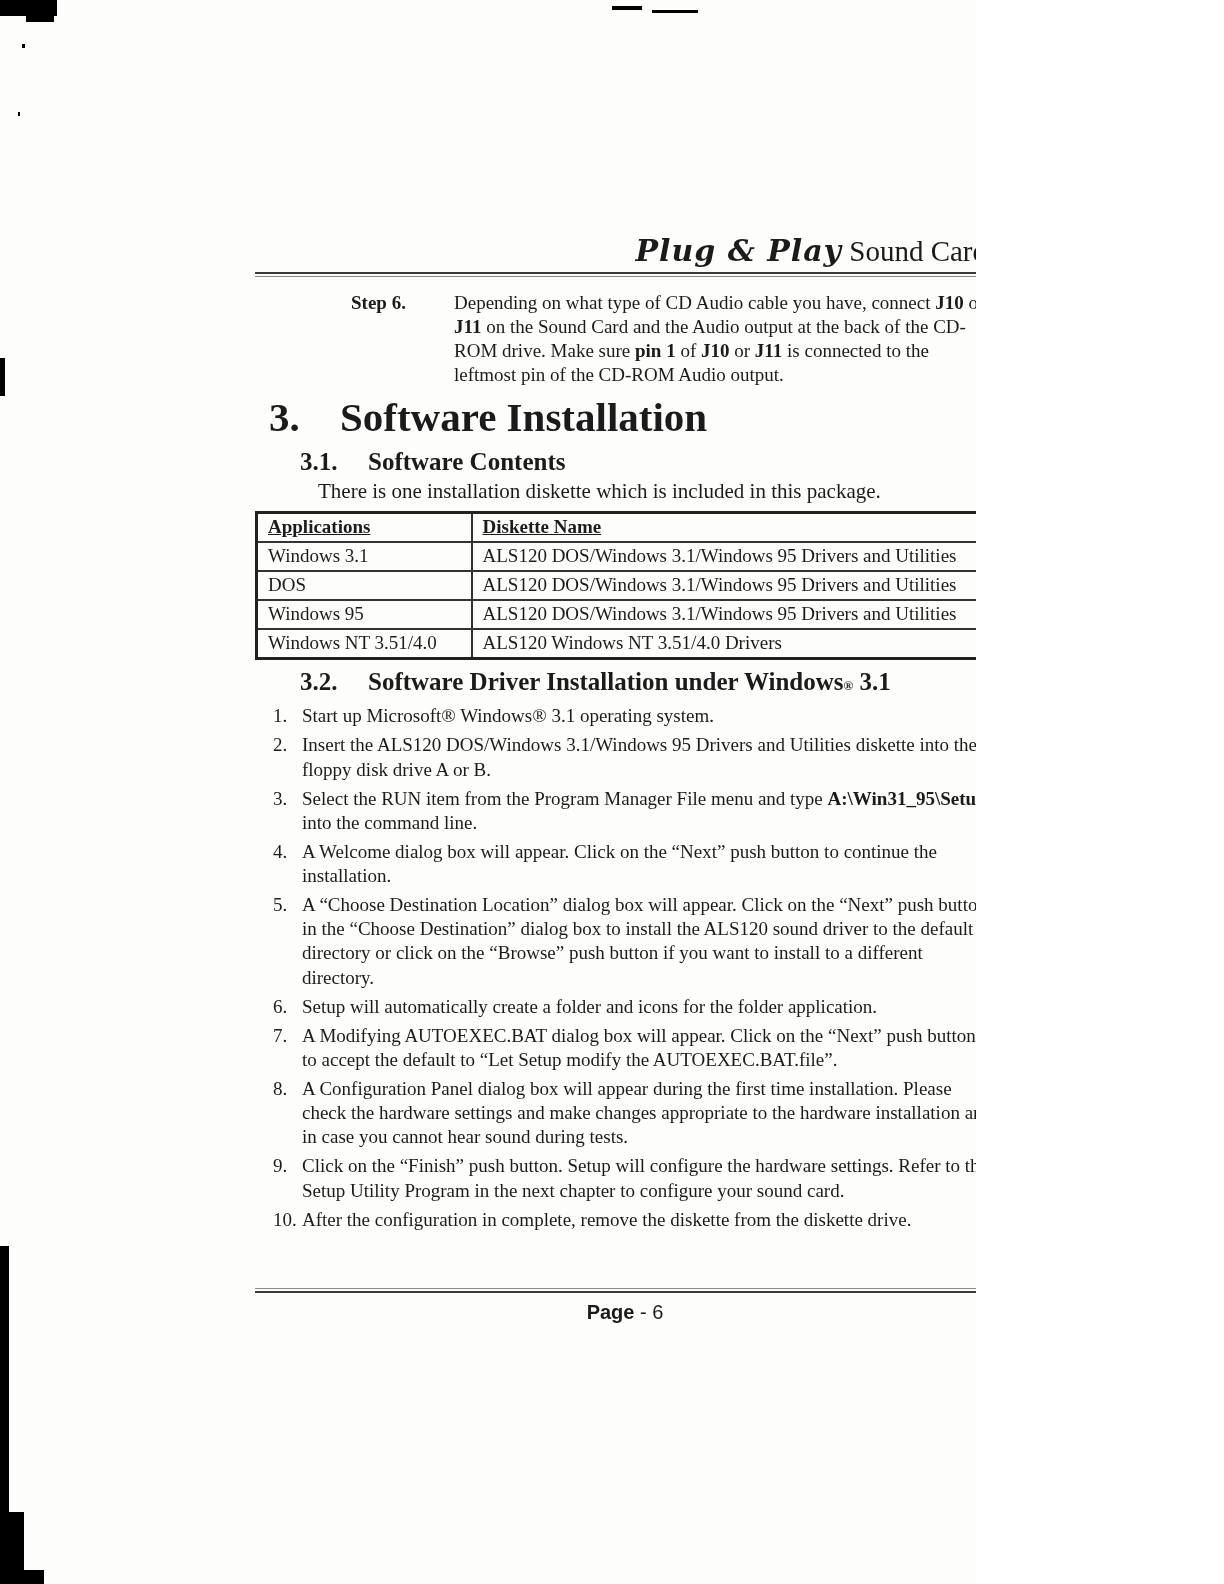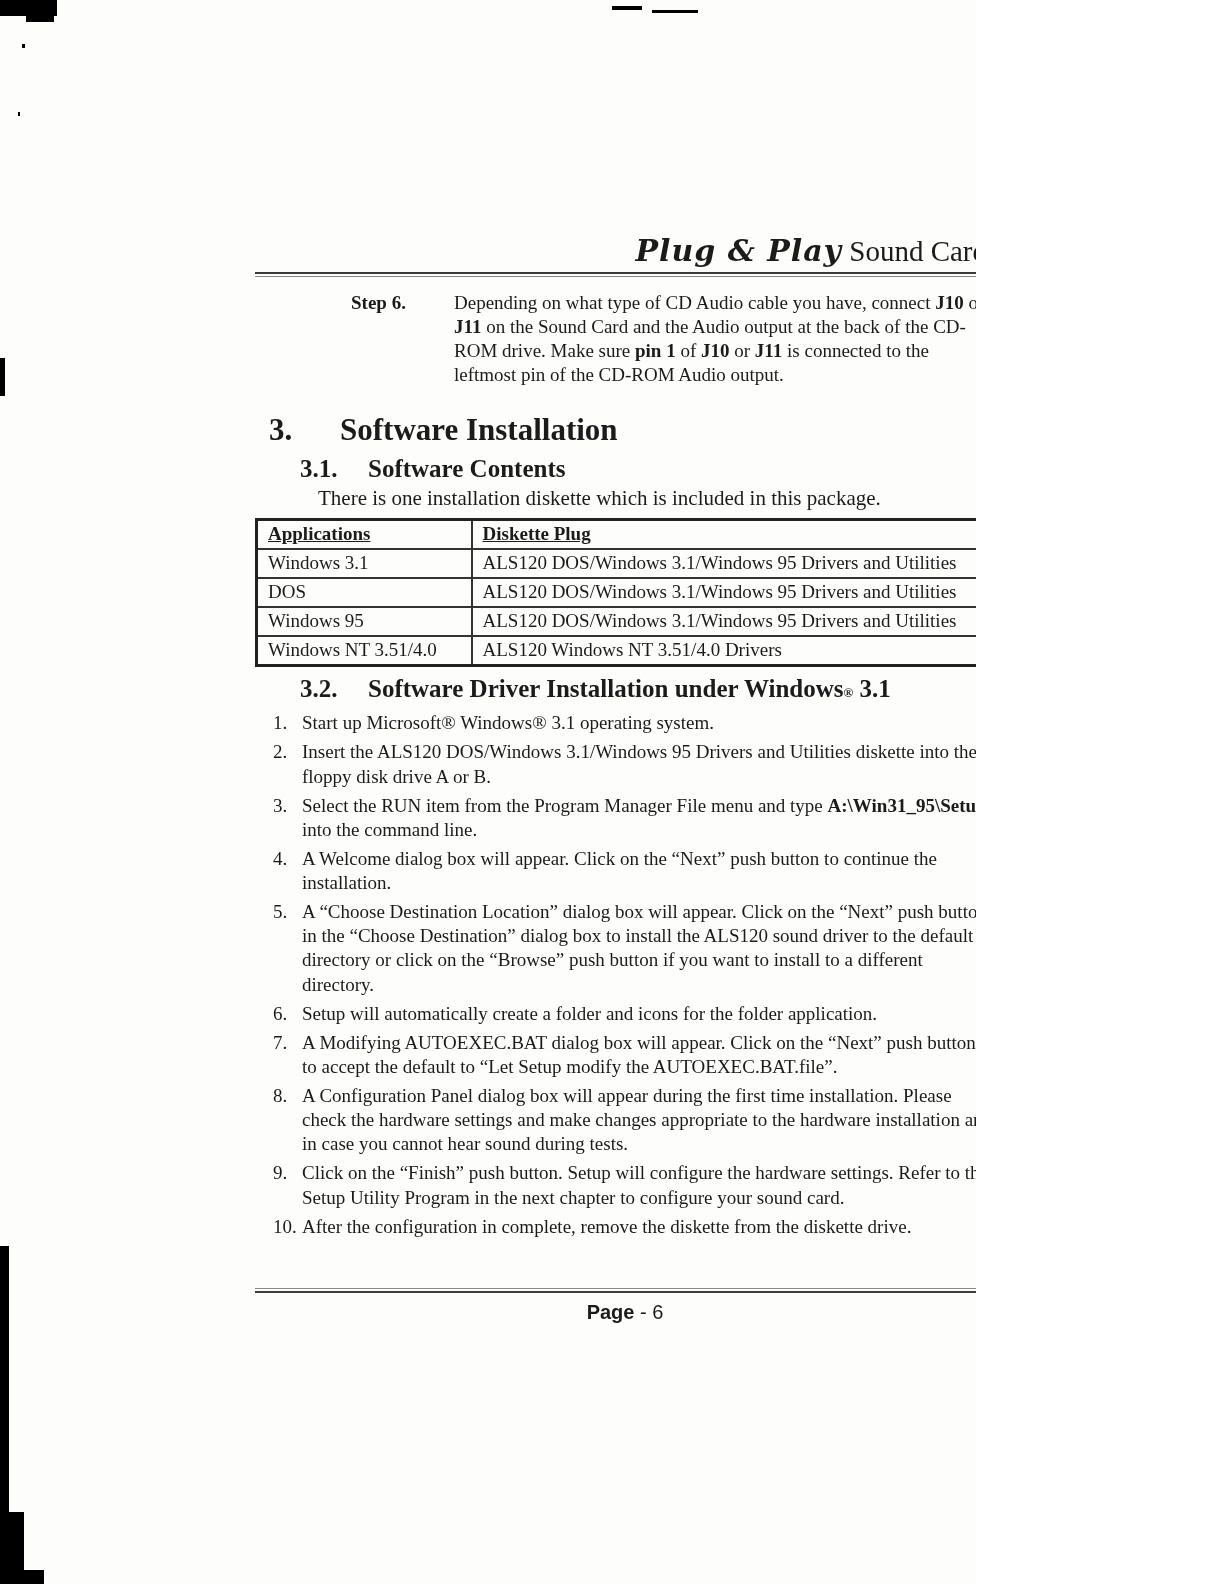--- a/index.html
+++ b/index.html
@@ -20,21 +20,21 @@
   .rule-double { height:5px; border-top:2px solid #3c3c3c; border-bottom:1px solid #8a8a8a; margin-top:3px; }
 
   
   .steps { padding-left:57px; margin-top:14px; }
   .step { display:flex; font-size:19px; line-height:1.27; margin-bottom:7px;margin-left:39px; }
   .step-label { flex:0 0 103px; font-weight:bold; }
   .step-text { flex:1; }
   .b { font-weight:bold; }
 
   
-  .h1 { font-size:31px; font-weight:bold; padding-left:14px; margin-top:26px; line-height:1.1; }
+  .h1 { font-size:41px; font-weight:bold; padding-left:14px; margin-top:8px; line-height:1.1; }
   .h1-num { display:inline-block; width:71px; }
   .h2 { font-size:25px; font-weight:bold; padding-left:45px; margin-top:8px; line-height:1.1;font-family:Liberation Serif, serif; }
   .h2-num { display:inline-block; width:68px; }
   .reg { font-size:13px; vertical-align:baseline; }
 
   .intro { font-size:21px; padding-left:63px; margin-top:2px; line-height:1.25; }
 
   
   table { width:100%; border-collapse:collapse; margin-top:7px; border:3px solid #222; font-size:19px; }
   th, td { border:2px solid #333; padding:2px 16px 3px 10px; text-align:left; font-size:19px;margin-left:12px; }
@@ -98,21 +98,21 @@
     <div class="intro">There is one installation diskette which is included in this package.</div>
 
     <table>
       <colgroup>
           <col class="c1">
           <col>
         </colgroup>
       <tbody>
           <tr>
         <th>Applications</th>
-        <th>Diskette Plug</th>
+        <th>Diskette Name</th>
       </tr>
       <tr>
         <td>Windows 3.1</td>
         <td>ALS120 DOS/Windows 3.1/Windows 95 Drivers and Utilities</td>
       </tr>
       <tr>
         <td>DOS</td>
         <td>ALS120 DOS/Windows 3.1/Windows 95 Drivers and Utilities</td>
       </tr>
       <tr>

